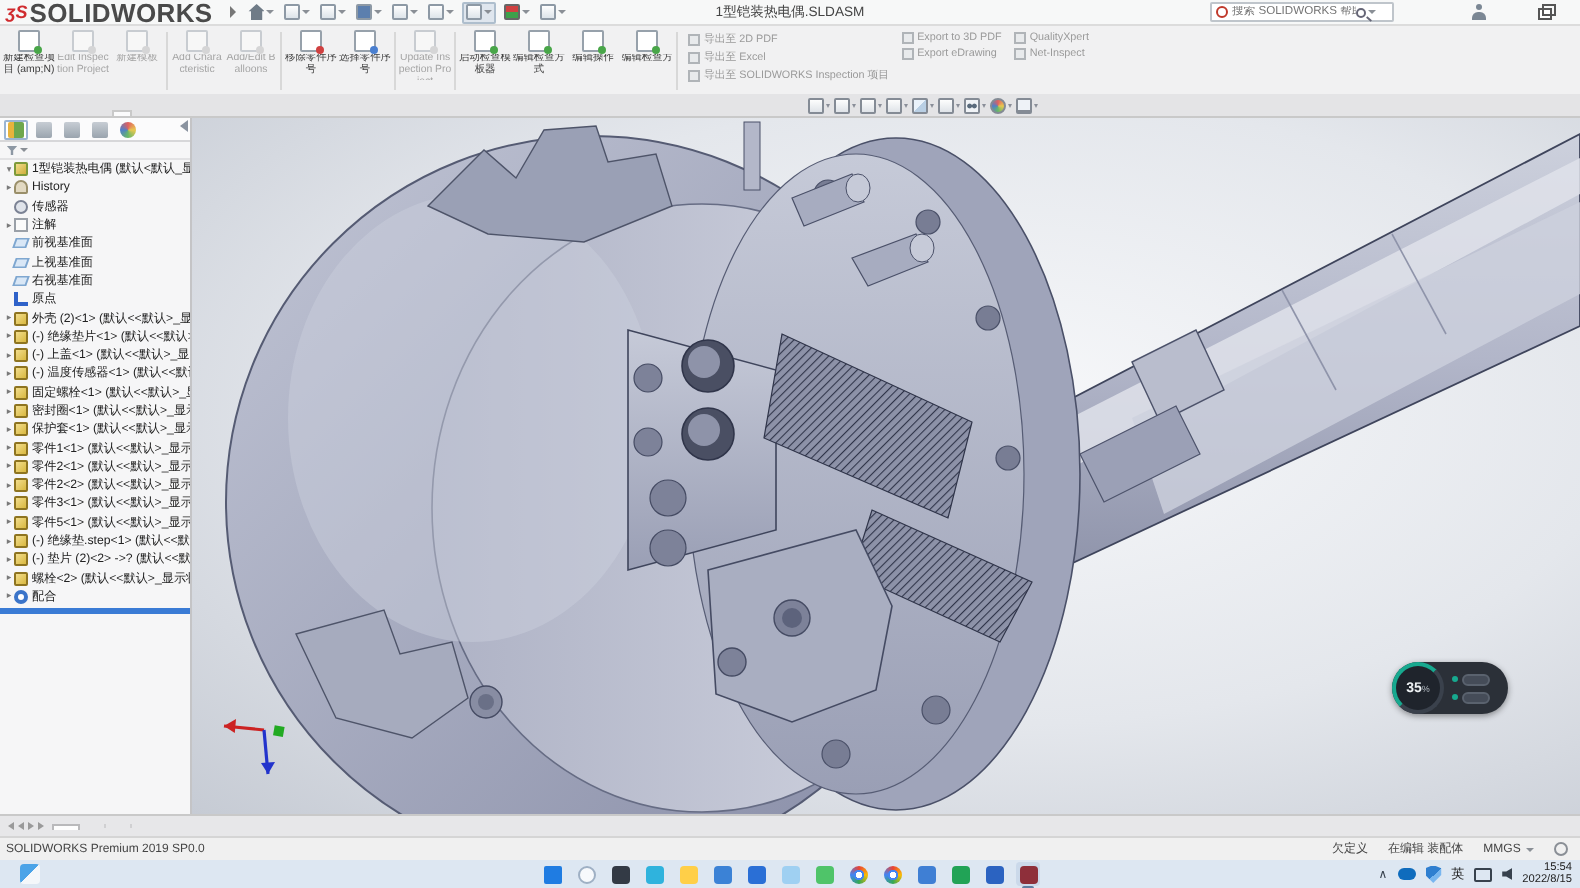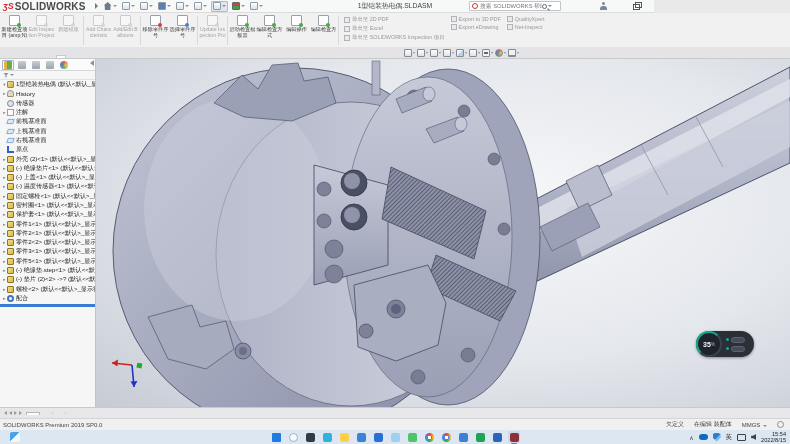--- a/index.html
+++ b/index.html
@@ -1,23 +1,23 @@
 <!DOCTYPE html>
 <html><head>
 <meta charset="utf-8">
 <style>
   *{box-sizing:border-box;margin:0;padding:0;font-family:"Liberation Sans","DejaVu Sans",sans-serif;}
   html,body{width:790px;height:444px;overflow:hidden;background:#e9e9e9;}
   .app{position:relative;width:790px;height:444px;}
 
   
-  .titlebar{position:absolute;left:0;top:0;width:654px;height:13px;background:#f7f8f8;border-bottom:1px solid #dcdcdc;display:flex;align-items:center;}
+  .titlebar{position:absolute;left:0;top:0;width:790px;height:13px;background:#f7f8f8;border-bottom:1px solid #dcdcdc;display:flex;align-items:center;}
   .logo{display:flex;align-items:center;padding:0 4px 0 3px;}
   .logo-3s{color:#d02c2f;font-weight:bold;font-style:italic;font-size:9px;line-height:9px;margin-right:1px;}
-  .logo-text{color:#4a4a4a;font-weight:bold;font-size:10px;letter-spacing:.2px;}
+  .logo-text{color:#4a4a4a;font-weight:bold;font-size:13px;letter-spacing:.2px;}
   .qa-sep{width:0;height:0;border-left:3px solid #777;border-top:3px solid transparent;border-bottom:3px solid transparent;margin:0 5px;}
   .qa-icons{display:flex;align-items:center;gap:3px;}
   .qa-ic{display:flex;align-items:center;height:11px;padding:0 1px;}
   .qi{width:8px;height:8px;border:1px solid #8d99a5;background:linear-gradient(#fefefe,#dde4ea);border-radius:1px;display:inline-block;}
   .car{width:0;height:0;border-top:2.5px solid #8a8f96;border-left:2px solid transparent;border-right:2px solid transparent;margin-left:1px;}
   .qa-ic[data-name="home-button"] .qi{clip-path:polygon(50% 0,100% 45%,85% 45%,85% 100%,15% 100%,15% 45%,0 45%);background:#6f7b87;border:none;}
   .qa-ic[data-name="save-button"] .qi{background:#5c7fae;}
   .qa-ic[data-name="rebuild-button"] .qi{background:linear-gradient(#d04040 50%,#3da04b 50%);border-color:#666;}
   .qa-ic[data-name="select-button"]{background:#dfe6ee;border:1px solid #aebecd;border-radius:1px;}
   .title{position:absolute;left:250px;width:290px;text-align:center;font-size:6.8px;color:#444;}

